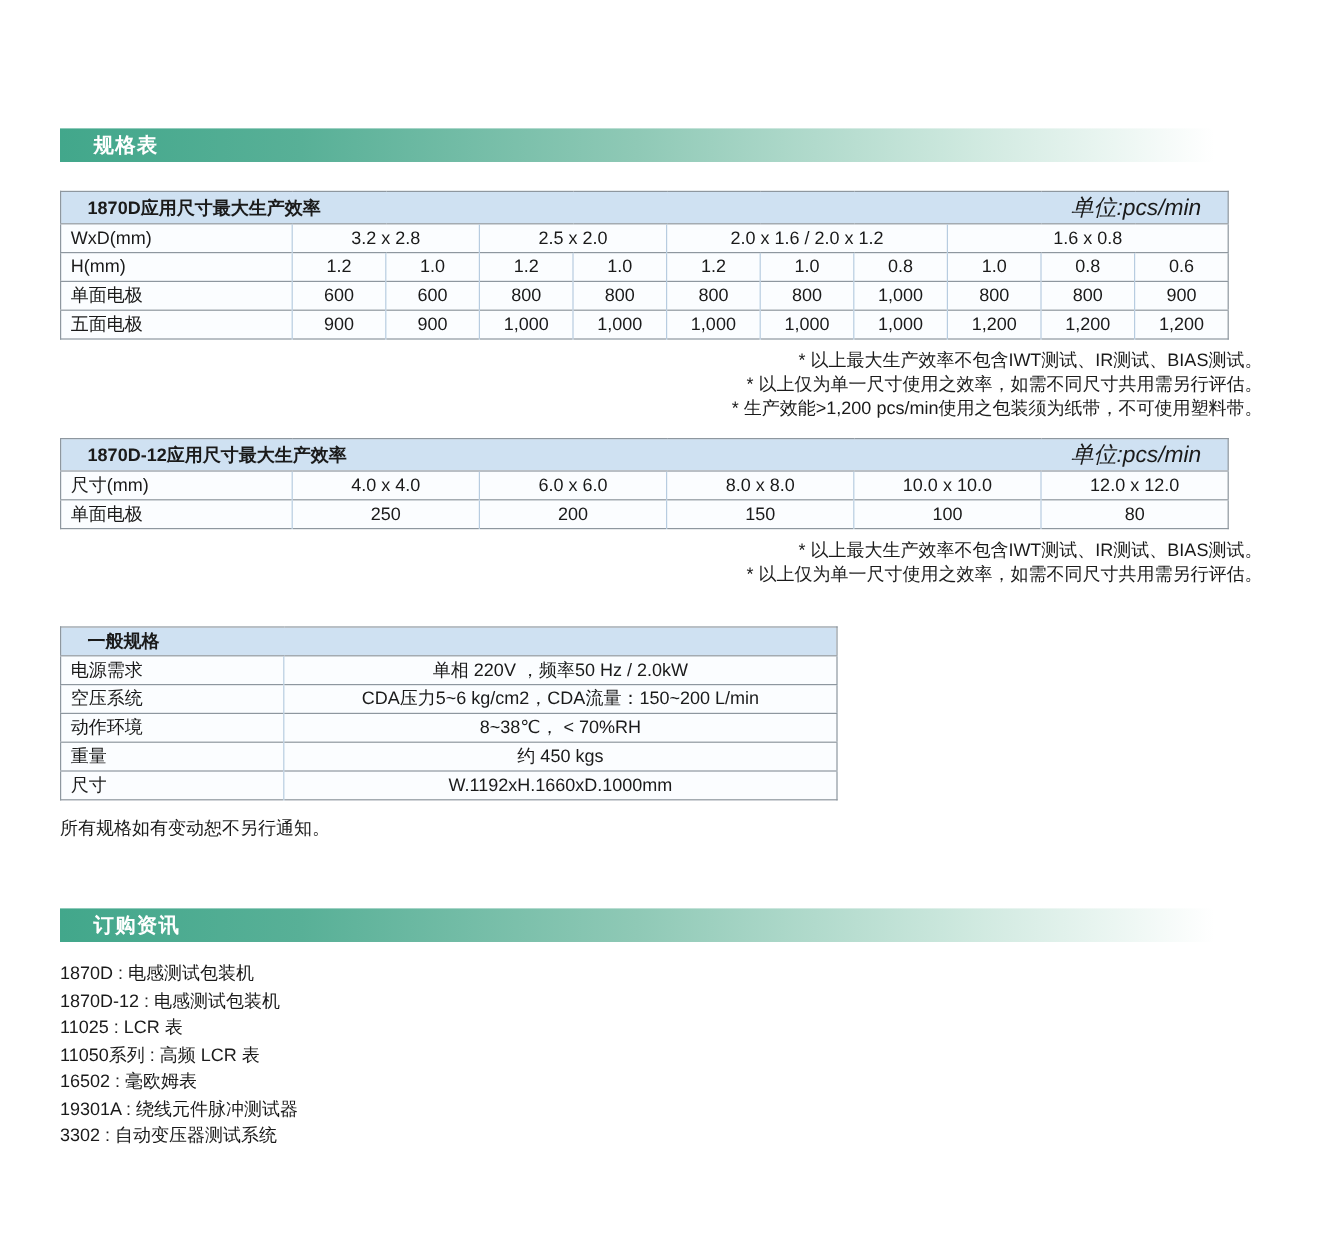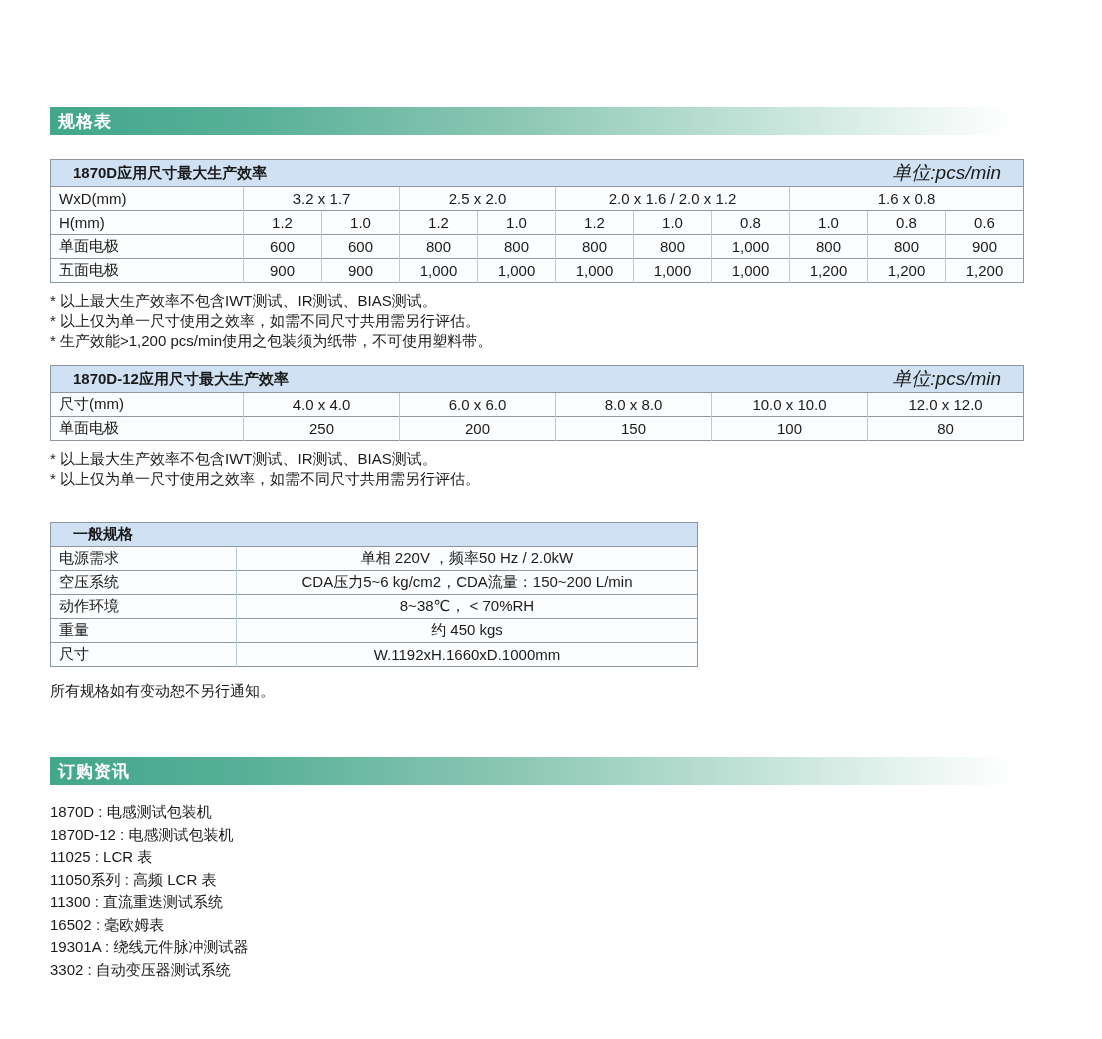--- a/index.html
+++ b/index.html
@@ -6,21 +6,21 @@
   body {
     width:1102px; height:1039px; overflow:hidden; position:relative;
     font-family:"Liberation Sans","DejaVu Sans",sans-serif;
     color:#1a1a1a;
   }
   .content { position:absolute; left:50px; top:107px; width:1002px; }
 
   
   .bar {
     height:28px; width:1002px; box-sizing:border-box;
-    display:flex; align-items:center; padding-left:8px;
+    display:flex; align-items:center; padding-left:28px;
     background:linear-gradient(to right,#42a78b 0%,#58b097 20%,#8fc9b6 48%,#cde8de 75%,#ffffff 96%);
     color:#ffffff; font-size:17px; font-weight:bold; letter-spacing:1px;
   }
   .bar2 { margin-top:56px; }
 
   
   table { border-collapse:collapse; table-layout:fixed; background:#fbfdff; border:1px solid #8e979f; }
   td {
     height:24px; font-size:15px; padding:0 8px; box-sizing:border-box;
     border-left:1px solid #b7cce0; border-top:1px solid #8e979f;
@@ -34,21 +34,21 @@
   .tbl-unit { font-weight:normal; font-size:19px;font-style:italic; }
   .lbl { text-align:left; }
   .val { text-align:center; }
   .t3 .val { text-align:center; }
 
   .tbl1 { width:973px; margin-top:24px; }
   .tbl2 { width:973px; margin-top:14px; }
   .tbl3 { width:647px; margin-top:33px; }
 
   .notes { margin-top:8px; font-size:15px; line-height:20px; }
-  .notes div { white-space:nowrap; }
+  .notes div { white-space:nowrap;text-align:right; }
   .disclaimer { margin-top:14px; font-size:15px; line-height:20px; }
   .order-list { margin-top:16px; font-size:15px; line-height:22.5px; }
   .order-list div { white-space:nowrap; }
 </style>
 </head>
 <body>
 
 <div class="content">
 
   <div class="bar">
@@ -73,21 +73,21 @@
         <tr class="trow">
       <td colspan="11">
         <div class="title-flex">
           <span class="tbl-title">1870D应用尺寸最大生产效率</span>
           <span class="tbl-unit">单位:pcs/min</span>
         </div>
       </td>
     </tr>
     <tr>
       <td class="lbl">WxD(mm)</td>
-      <td class="val" colspan="2">3.2 x 1.7</td>
+      <td class="val" colspan="2">3.2 x 2.8</td>
       <td class="val" colspan="2">2.5 x 2.0</td>
       <td class="val" colspan="3">2.0 x 1.6 / 2.0 x 1.2</td>
       <td class="val" colspan="3">1.6 x 0.8</td>
     </tr>
     <tr>
       <td class="lbl">H(mm)</td>
       <td class="val">1.2</td>
       <td class="val">1.0</td>
       <td class="val">1.2</td>
       <td class="val">1.0</td>
@@ -213,19 +213,18 @@
 
   <div class="bar bar2">
     <span>订购资讯</span>
   </div>
 
   <div class="order-list">
     <div>1870D : 电感测试包装机</div>
     <div>1870D-12 : 电感测试包装机</div>
     <div>11025 : LCR 表</div>
     <div>11050系列 : 高频 LCR 表</div>
-    <div>11300 : 直流重迭测试系统</div>
     <div>16502 : 毫欧姆表</div>
     <div>19301A : 绕线元件脉冲测试器</div>
     <div>3302 : 自动变压器测试系统</div>
   </div>
 
 </div>
 
 </body></html>

